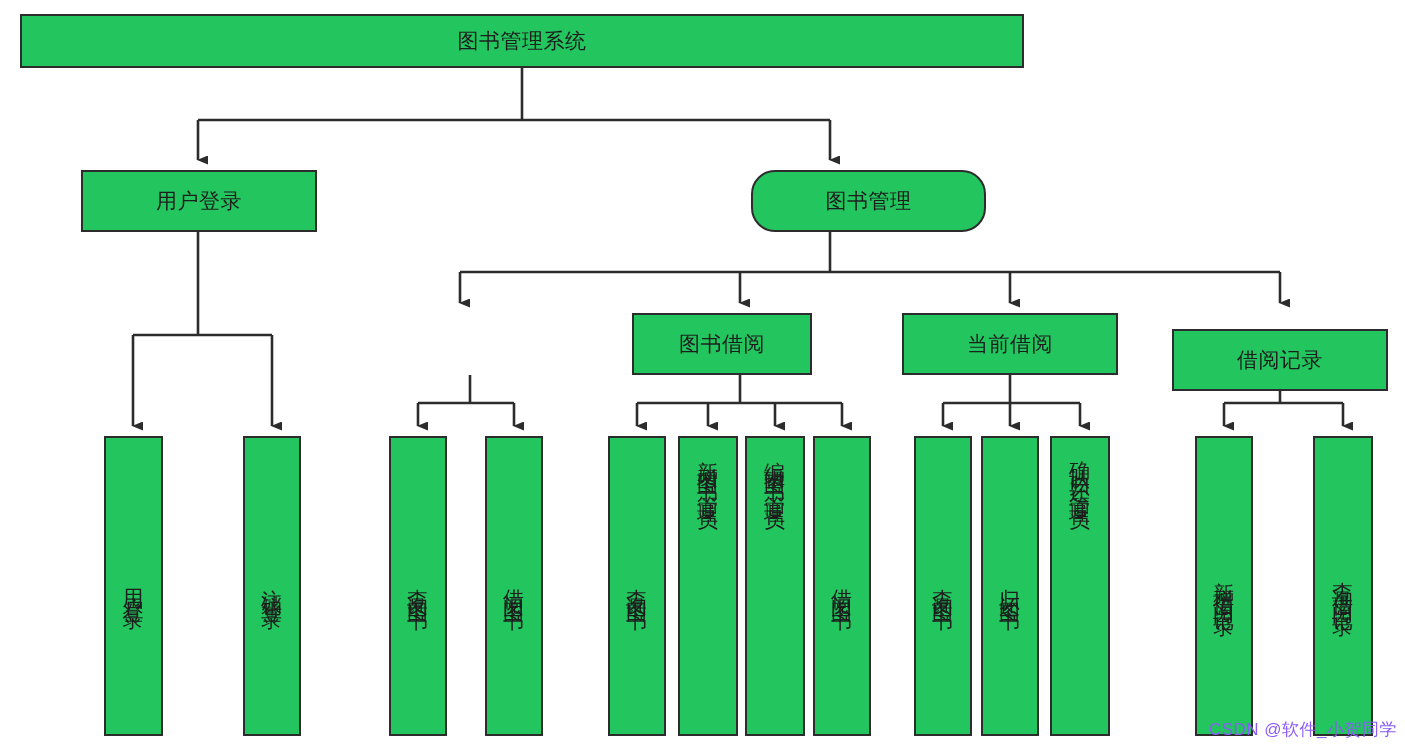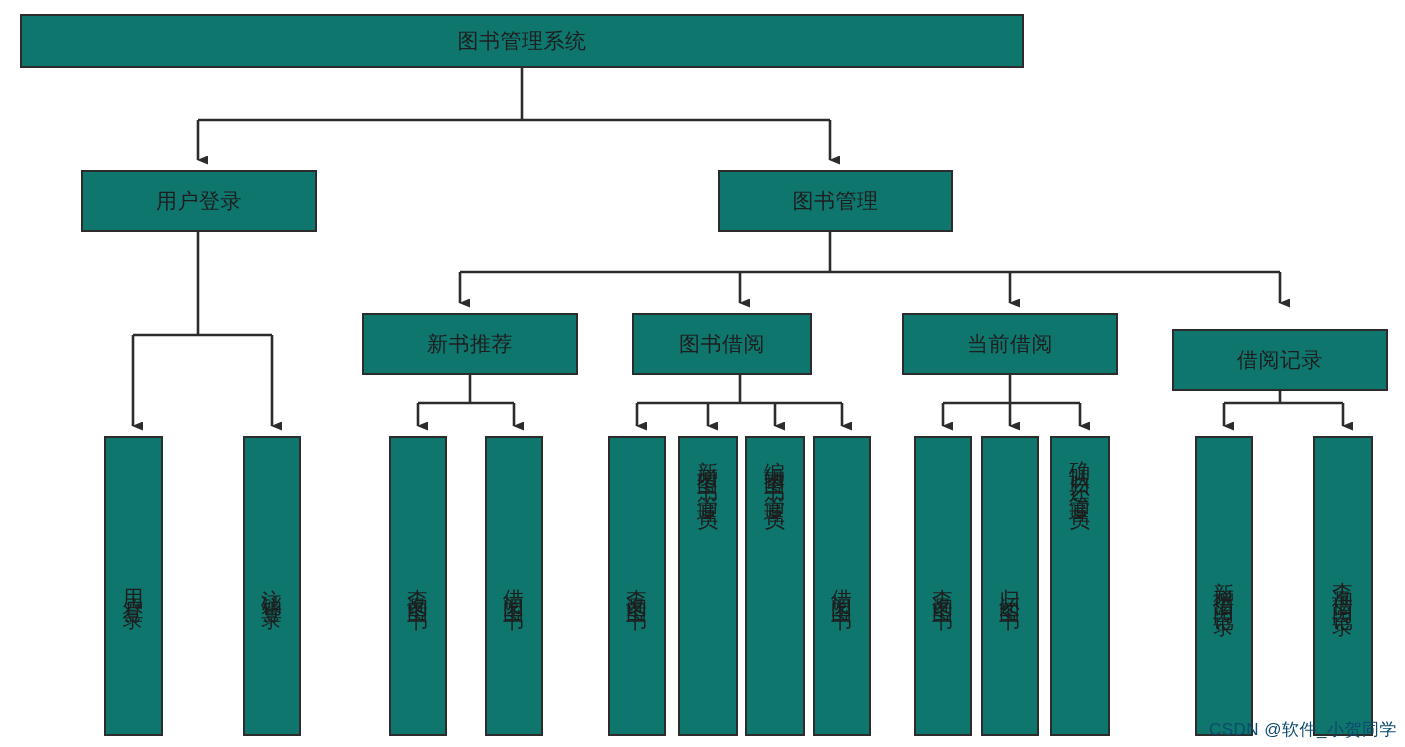--- a/index.html
+++ b/index.html
@@ -23,21 +23,21 @@
     position: absolute;
     left: 0;
     top: 0;
     width: 1405px;
     height: 747px;
     pointer-events: none;
   }
   .node {
     position: absolute;
     box-sizing: border-box;
-    background: #0f766e;
+    background: #22c55e;
     border: 2.4px solid #2c2c2c;
     display: flex;
     align-items: center;
     justify-content: center;
     text-align: center;
   }
   .node .label {
     font-size: 21px;
     line-height: 1.18;
     letter-spacing: 0.5px;
@@ -71,21 +71,21 @@
     height: 100%;
     width: 100%;
     padding-top: 6px;
     box-sizing: border-box;
   }
   #watermark {
     position: absolute;
     right: 8px;
     bottom: 6px;
     font-size: 17px;
-    color: #0c4a6e;
+    color: #8b5cf6;
     letter-spacing: 0.5px;
     white-space: nowrap;
   }
 </style>
 </head>
 <body>
 
 <div id="canvas">
 
   <svg id="connectors" viewBox="0 0 1405 747">
@@ -138,27 +138,24 @@
     </g>
   </svg>
 
   <div class="node" style="left:20px; top:14px; width:1004px; height:54px;">
     <span class="label">图书管理系统</span>
   </div>
 
   <div class="node" style="left:81px; top:170px; width:236px; height:62px;">
     <span class="label">用户登录</span>
   </div>
-  <div class="node" style="left:718px; top:170px; width:235px; height:62px;">
+  <div class="node" style="left:751px; top:170px; width:235px; height:62px;border-radius:24px;">
     <span class="label">图书管理</span>
   </div>
 
-  <div class="node" style="left:362px; top:313px; width:216px; height:62px;">
-    <span class="label">新书推荐</span>
-  </div>
   <div class="node" style="left:632px; top:313px; width:180px; height:62px;">
     <span class="label">图书借阅</span>
   </div>
   <div class="node" style="left:902px; top:313px; width:216px; height:62px;">
     <span class="label">当前借阅</span>
   </div>
   <div class="node" style="left:1172px; top:313px; width:216px; height:62px;margin-top:16px;">
     <span class="label">借阅记录</span>
   </div>
 

